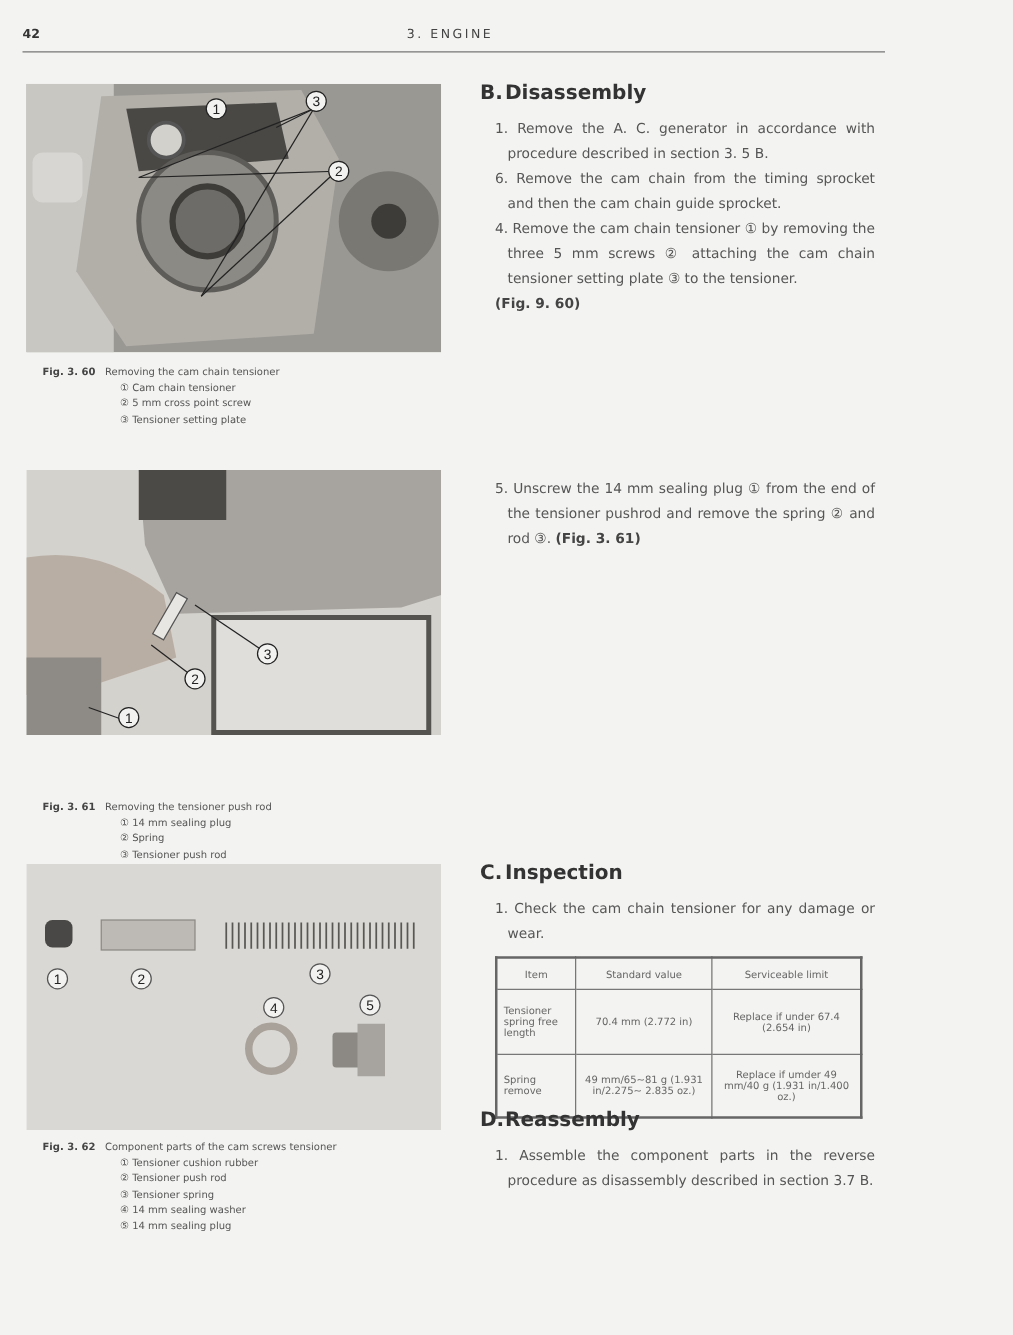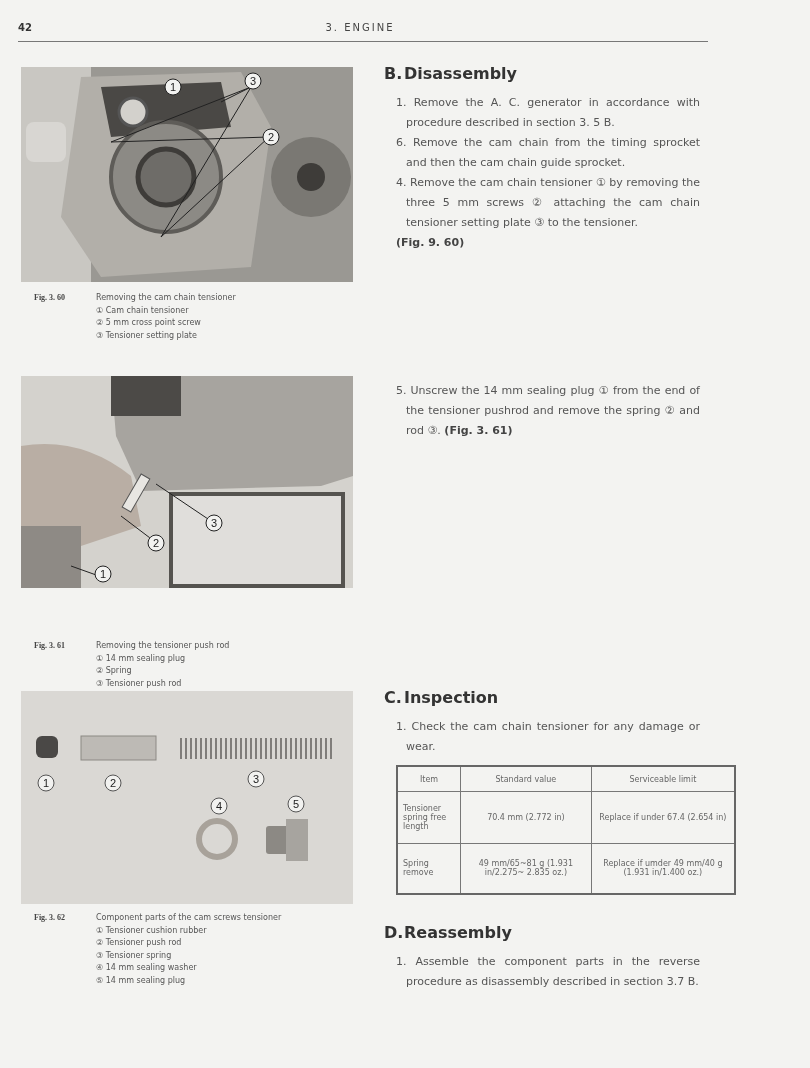--- a/index.html
+++ b/index.html
@@ -11,30 +11,30 @@
     position:relative;
   }
   .page-num { position:absolute; left:18px; top:22px; font-size:10px; font-weight:bold; color:#333; }
   .running-head { position:absolute; left:0; width:720px; top:22px; text-align:center; font-size:10px; letter-spacing:2px; color:#444; }
   .head-rule { position:absolute; left:18px; top:41px; width:690px; height:1px; background:#777; }
 
   .photo { position:absolute; left:21px; width:332px; overflow:hidden; }
   .photo svg { display:block; }
 
   .caption { position:absolute; left:34px; font-size:8px; color:#555; line-height:12.5px; }
-  .caption .fig { display:inline-block; width:62px; font-weight:bold; color:#444;font-family:Liberation Serif, serif; }
+  .caption .fig { display:inline-block; width:50px; font-weight:bold; color:#444; }
   .caption .sub { padding-left:62px; }
 
   .col { position:absolute; left:384px; width:316px; }
   .sec-title { font-size:16px; font-weight:bold; color:#333; margin:0 0 10px 0; }
   .sec-title .letter { display:inline-block; width:20px; }
   .step { font-size:11px; color:#555; line-height:20px; text-align:justify; padding-left:16px; text-indent:-10px; margin-left:6px; }
   .figref { font-weight:bold; color:#444; }
 
-  table.spec { border-collapse:collapse; font-size:8px; color:#666; margin:8px 0 0 12px; width:340px; }
+  table.spec { border-collapse:collapse; font-size:8px; color:#666; margin:8px 0 0 12px; width:294px; }
   table.spec td, table.spec th { border:1px solid #777; padding:4px 5px; font-weight:normal; vertical-align:middle; }
   table.spec th { height:16px; text-align:center; }
   table.spec td.c { text-align:center; }
   table.spec { border:2px solid #666; }
 </style>
 </head>
 <body>
 
 <div class="page-num">42</div>
 <div class="running-head">3. ENGINE</div>
@@ -215,16 +215,16 @@
     </tr>
     <tr style="height:50px">
       <td>Spring remove</td>
       <td class="c">49 mm/65~81 g (1.931 in/2.275~ 2.835 oz.)</td>
       <td class="c">Replace if umder 49 mm/40 g (1.931 in/1.400 oz.)</td>
     </tr>
   </tbody>
     </table>
 </div>
 
-<div class="col" style="top:923px;">
+<div class="col" style="top:886px;">
   <div class="sec-title"><span class="letter">D.</span><span>Reassembly</span></div>
   <div class="step">1. Assemble the component parts in the reverse procedure as disassembly described in section 3.7 B.</div>
 </div>
 
 </body></html>

